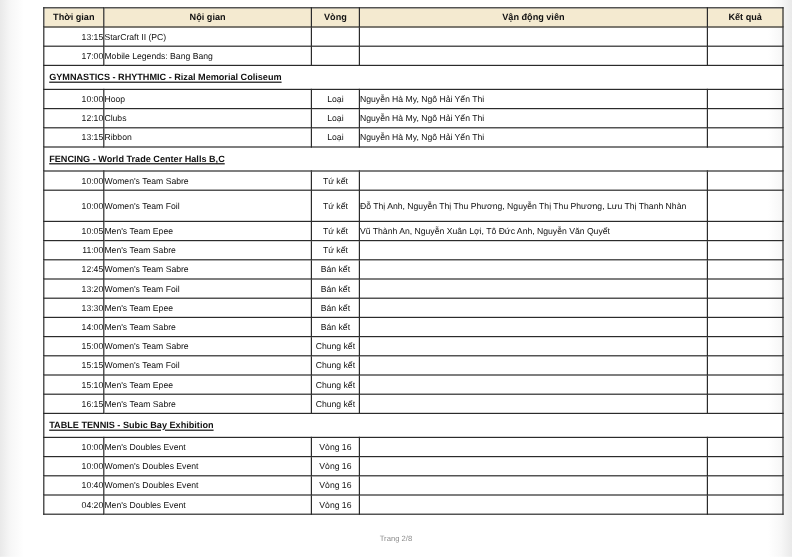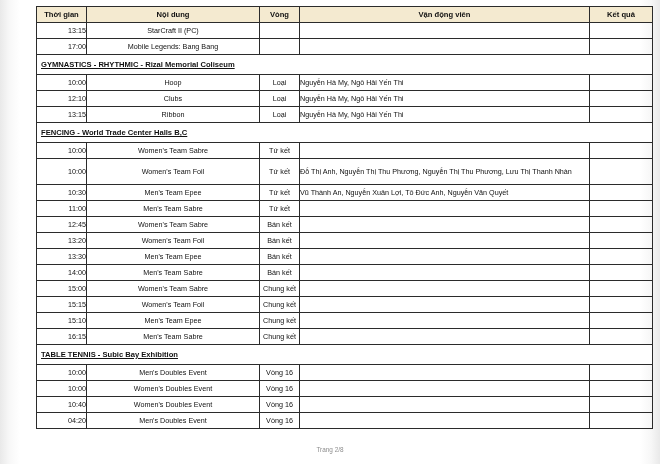--- a/index.html
+++ b/index.html
@@ -75,21 +75,21 @@
     white-space: nowrap;
   }
 
   
   td.time {
     text-align: right;
     white-space: nowrap;
     padding: 2px 3px;
   }
   td.content {
-    text-align: center;
+    text-align: left;
     padding: 2px 0 2px 3px;
   }
   td.round {
     text-align: center;
     white-space: nowrap;
     padding: 2px 2px;
   }
   td.athlete {
     text-align: left;
     padding: 2px 0 2px 2px;
@@ -136,21 +136,21 @@
     <colgroup>
       <col class="c-time">
       <col class="c-content">
       <col class="c-round">
       <col class="c-athlete">
       <col class="c-result">
     </colgroup>
     <thead>
       <tr>
         <th>Thời gian</th>
-        <th>Nội dung</th>
+        <th>Nội gian</th>
         <th>Vòng</th>
         <th>Vận động viên</th>
         <th>Kết quả</th>
       </tr>
     </thead>
     <tbody id="schedule-body">
         <tr class="data-row">
           <td class="time">13:15</td>
           <td class="content">StarCraft II (PC)</td>
           <td class="round"></td>
@@ -199,21 +199,21 @@
           <td class="result"></td>
         </tr>
         <tr class="data-row tall">
           <td class="time">10:00</td>
           <td class="content">Women's Team Foil</td>
           <td class="round">Tứ kết</td>
           <td class="athlete">Đỗ Thị Anh, Nguyễn Thị Thu Phương, Nguyễn Thị Thu Phương, Lưu Thị Thanh Nhàn</td>
           <td class="result"></td>
         </tr>
         <tr class="data-row">
-          <td class="time">10:30</td>
+          <td class="time">10:05</td>
           <td class="content">Men's Team Epee</td>
           <td class="round">Tứ kết</td>
           <td class="athlete">Vũ Thành An, Nguyễn Xuân Lợi, Tô Đức Anh, Nguyễn Văn Quyết</td>
           <td class="result"></td>
         </tr>
         <tr class="data-row">
           <td class="time">11:00</td>
           <td class="content">Men's Team Sabre</td>
           <td class="round">Tứ kết</td>
           <td class="athlete"></td>

